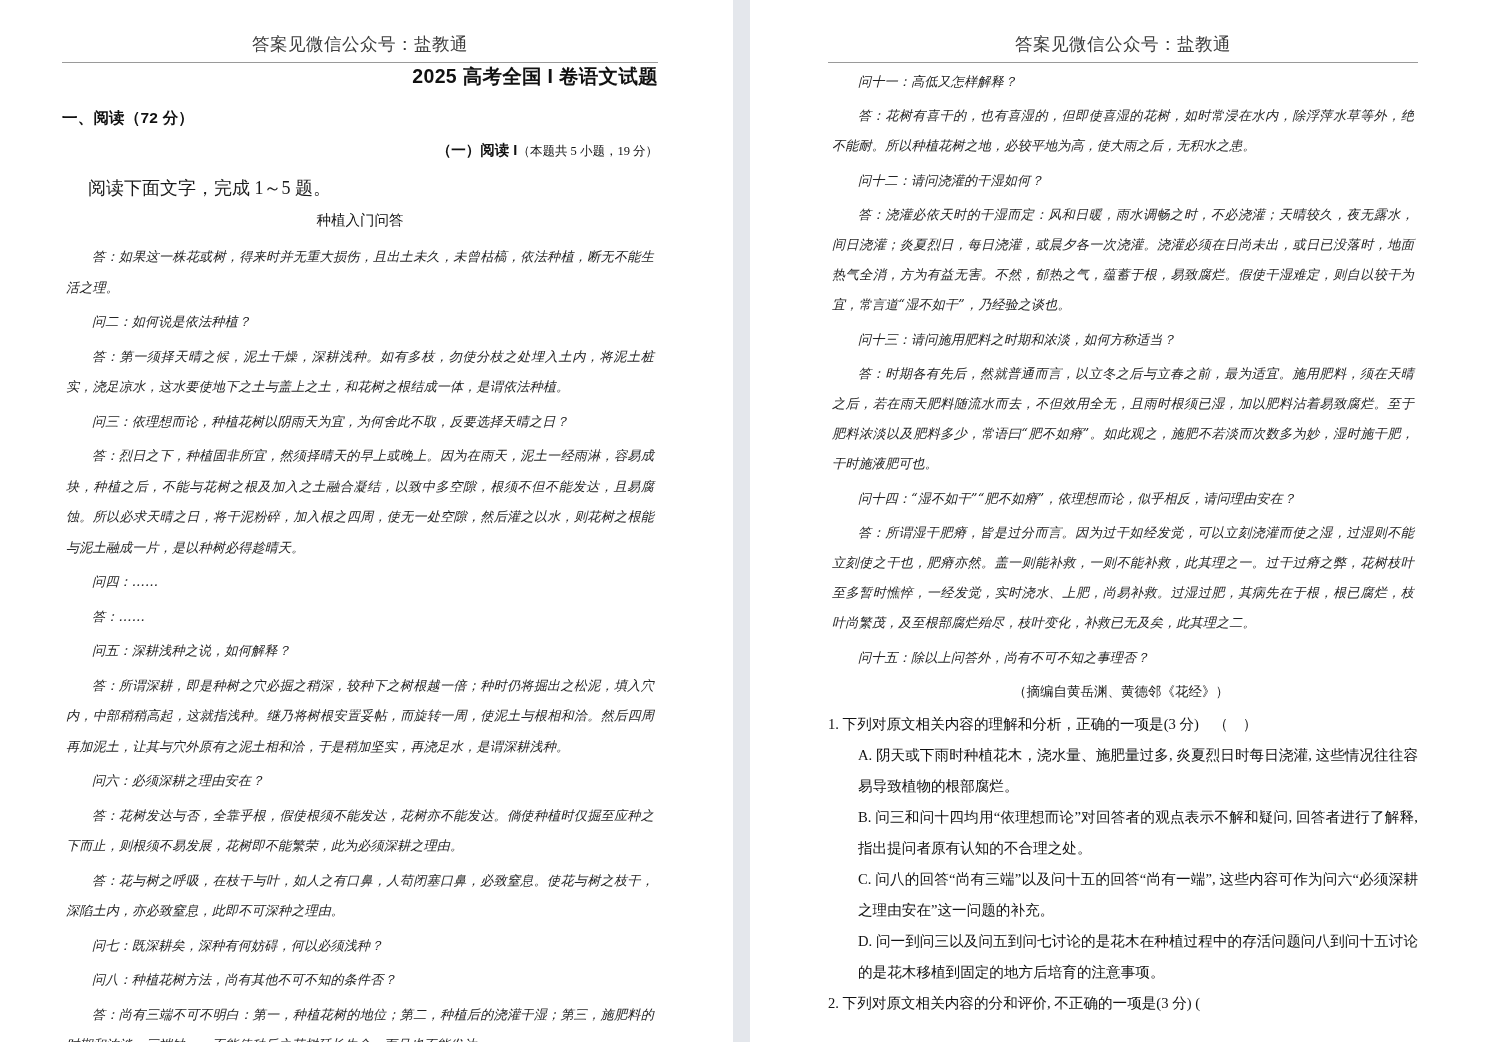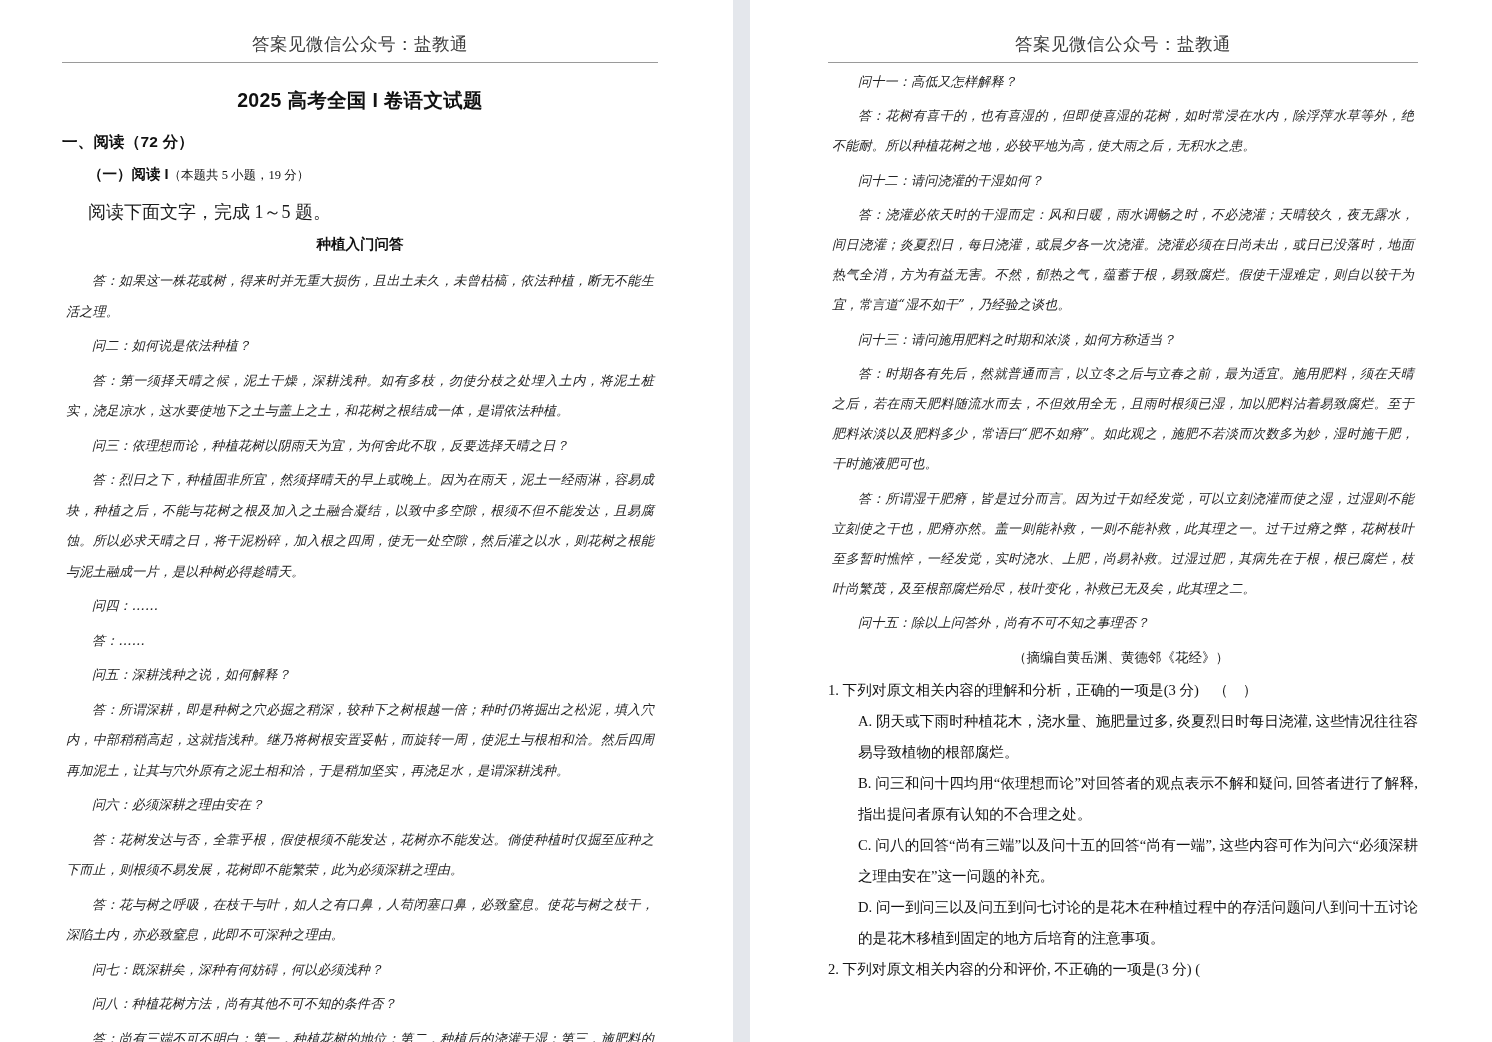--- a/index.html
+++ b/index.html
@@ -47,62 +47,63 @@
     white-space: nowrap;
   }
   .header-rule {
     height: 0;
     border-top: 1.4px solid #9a9a9a;
     margin-top: 7px;
   }
 
   
   .doc-title {
-    text-align: center;
+    text-align: right;
     font-family: "Liberation Sans", sans-serif;
     font-weight: bold;
     font-size: 19.5px;
     color: #111;
-    margin-top: 24px;
+    margin-top: 0;
     letter-spacing: 0.3px;
   }
   .sec-head {
     font-family: "Liberation Sans", sans-serif;
     font-weight: bold;
     font-size: 15.5px;
     color: #111;
     margin-top: 18px;
     letter-spacing: 0.2px;
   }
   .sub-head {
     font-size: 14px;
     margin-top: 12px;
     padding-left: 26px;
     color: #111;
     font-family: "Liberation Serif", "DejaVu Serif", serif;
+    text-align: right;
   }
   .sub-head b {
     font-family: "Liberation Sans", sans-serif;
     font-size: 14.5px;
   }
   .sub-head .small {
     font-size: 12.5px;
     font-family: "Liberation Serif", "DejaVu Serif", serif;
   }
   .instr {
     font-size: 18px;
     margin-top: 16px;
     padding-left: 26px;
     color: #1a1a1a;
     font-family: "Liberation Serif", "DejaVu Serif", serif;
   }
   .piece-title {
     text-align: center;
     font-family: "Liberation Sans", sans-serif;
-    font-weight: bold;
+    font-weight: normal;
     font-size: 14.5px;
     color: #111;
     margin-top: 11px;
   }
 
   
   .body-p {
     font-family: "DejaVu Serif", "Liberation Serif", serif;
     font-size: 13.1px;
     line-height: 30.5px;
@@ -206,20 +207,21 @@
     </div>
     <div class="header-rule"></div>
 
     <div class="right-col">
       <p class="body-p">问十一：高低又怎样解释？</p>
       <p class="body-p">答：花树有喜干的，也有喜湿的，但即使喜湿的花树，如时常浸在水内，除浮萍水草等外，绝不能耐。所以种植花树之地，必较平地为高，使大雨之后，无积水之患。</p>
       <p class="body-p">问十二：请问浇灌的干湿如何？</p>
       <p class="body-p">答：浇灌必依天时的干湿而定：风和日暖，雨水调畅之时，不必浇灌；天晴较久，夜无露水，间日浇灌；炎夏烈日，每日浇灌，或晨夕各一次浇灌。浇灌必须在日尚未出，或日已没落时，地面热气全消，方为有益无害。不然，郁热之气，蕴蓄于根，易致腐烂。假使干湿难定，则自以较干为宜，常言道“湿不如干”，乃经验之谈也。</p>
       <p class="body-p">问十三：请问施用肥料之时期和浓淡，如何方称适当？</p>
       <p class="body-p">答：时期各有先后，然就普通而言，以立冬之后与立春之前，最为适宜。施用肥料，须在天晴之后，若在雨天肥料随流水而去，不但效用全无，且雨时根须已湿，加以肥料沾着易致腐烂。至于肥料浓淡以及肥料多少，常语曰“肥不如瘠”。如此观之，施肥不若淡而次数多为妙，湿时施干肥，干时施液肥可也。</p>
+      <p class="body-p">问十四：“湿不如干”“肥不如瘠”，依理想而论，似乎相反，请问理由安在？</p>
       <p class="body-p">答：所谓湿干肥瘠，皆是过分而言。因为过干如经发觉，可以立刻浇灌而使之湿，过湿则不能立刻使之干也，肥瘠亦然。盖一则能补救，一则不能补救，此其理之一。过干过瘠之弊，花树枝叶至多暂时憔悴，一经发觉，实时浇水、上肥，尚易补救。过湿过肥，其病先在于根，根已腐烂，枝叶尚繁茂，及至根部腐烂殆尽，枝叶变化，补救已无及矣，此其理之二。</p>
       <p class="body-p">问十五：除以上问答外，尚有不可不知之事理否？</p>
 
       <p class="src-line">（摘编自黄岳渊、黄德邻《花经》）</p>
     </div>
 
     <div class="q-block">
       <p class="q-item">1. 下列对原文相关内容的理解和分析，正确的一项是(3 分)　（　）</p>
       <p class="q-opt">A. 阴天或下雨时种植花木，浇水量、施肥量过多, 炎夏烈日时每日浇灌, 这些情况往往容易导致植物的根部腐烂。</p>
       <p class="q-opt">B. 问三和问十四均用“依理想而论”对回答者的观点表示不解和疑问, 回答者进行了解释, 指出提问者原有认知的不合理之处。</p>

